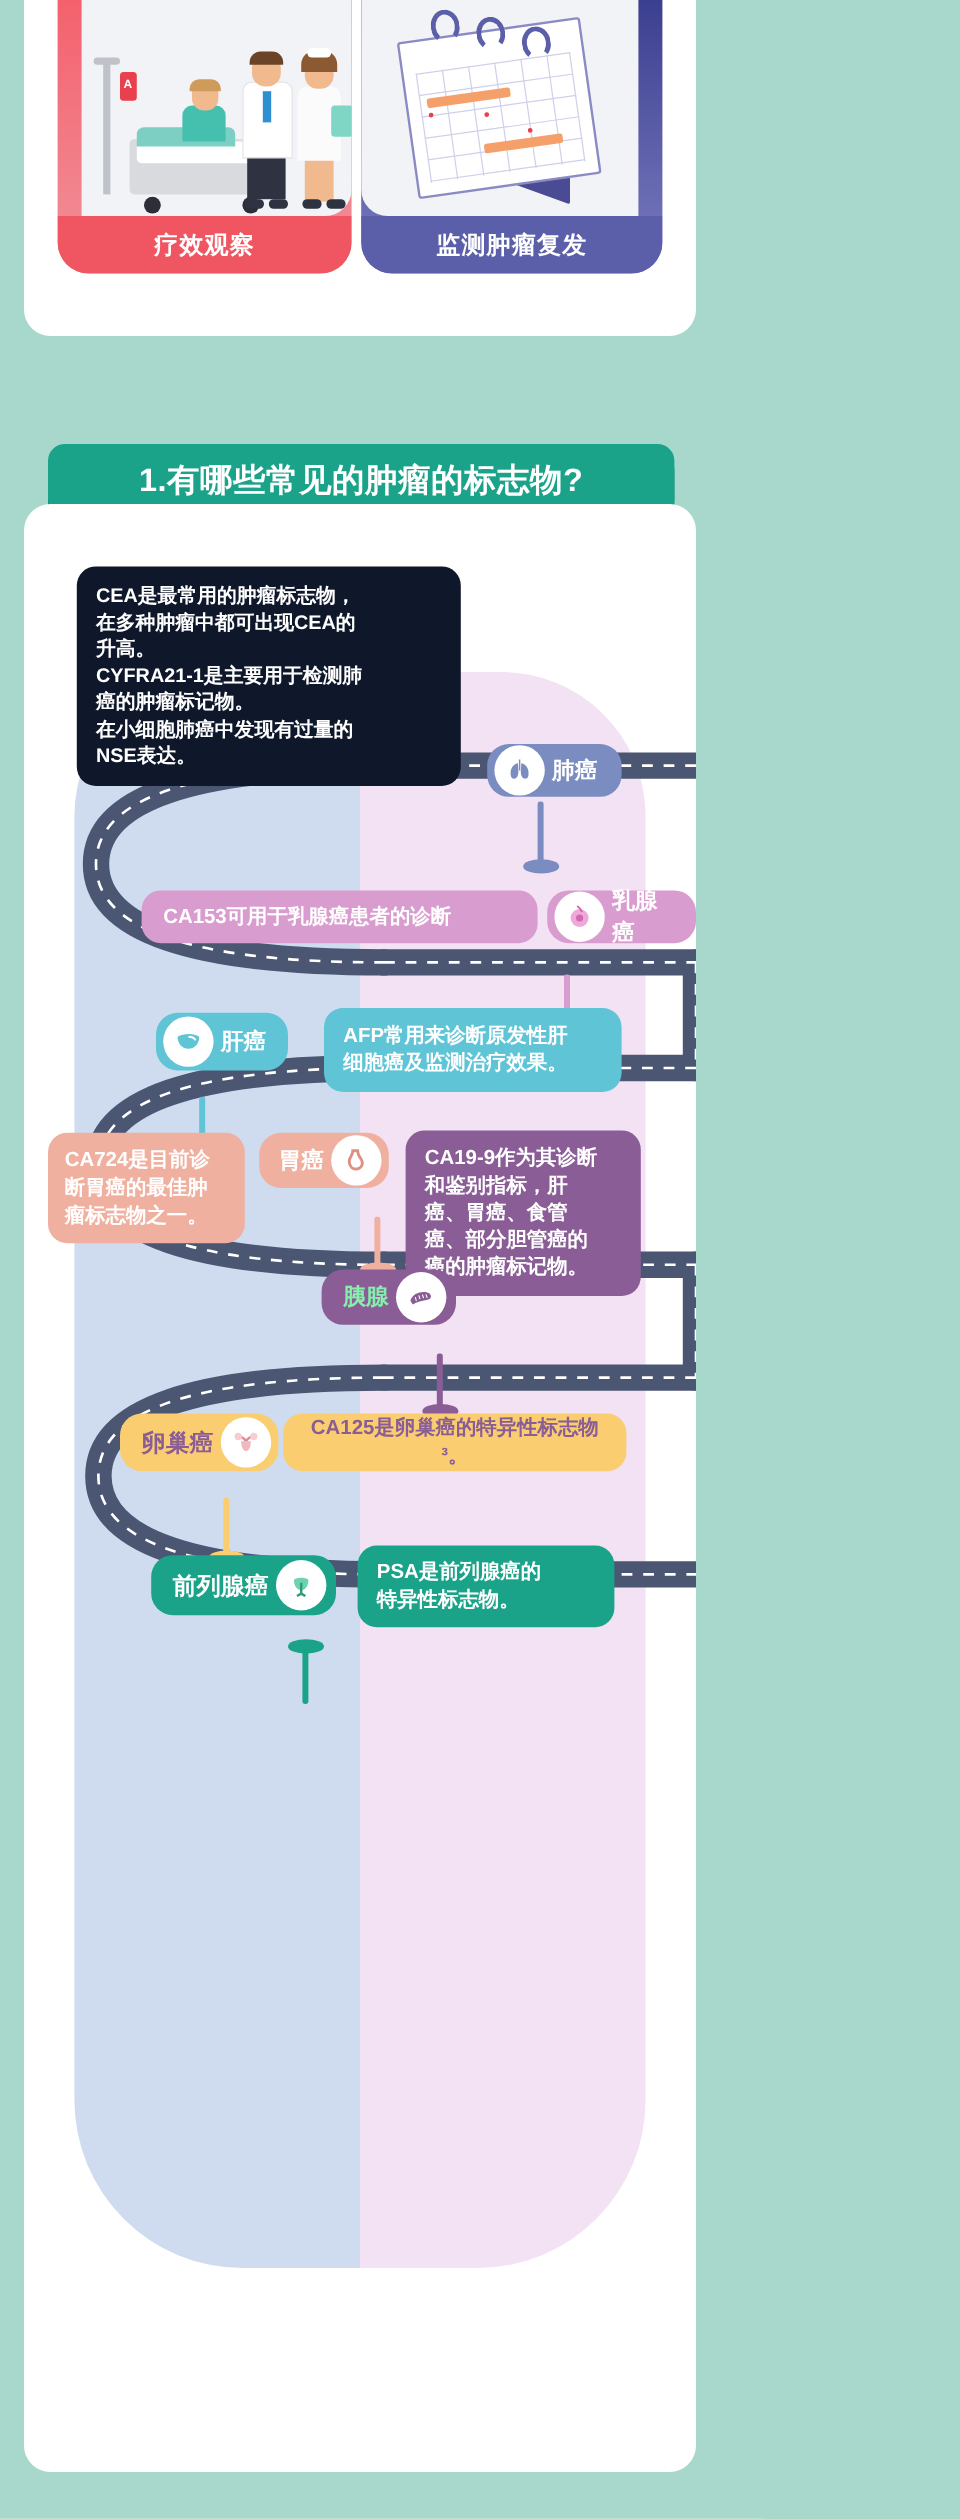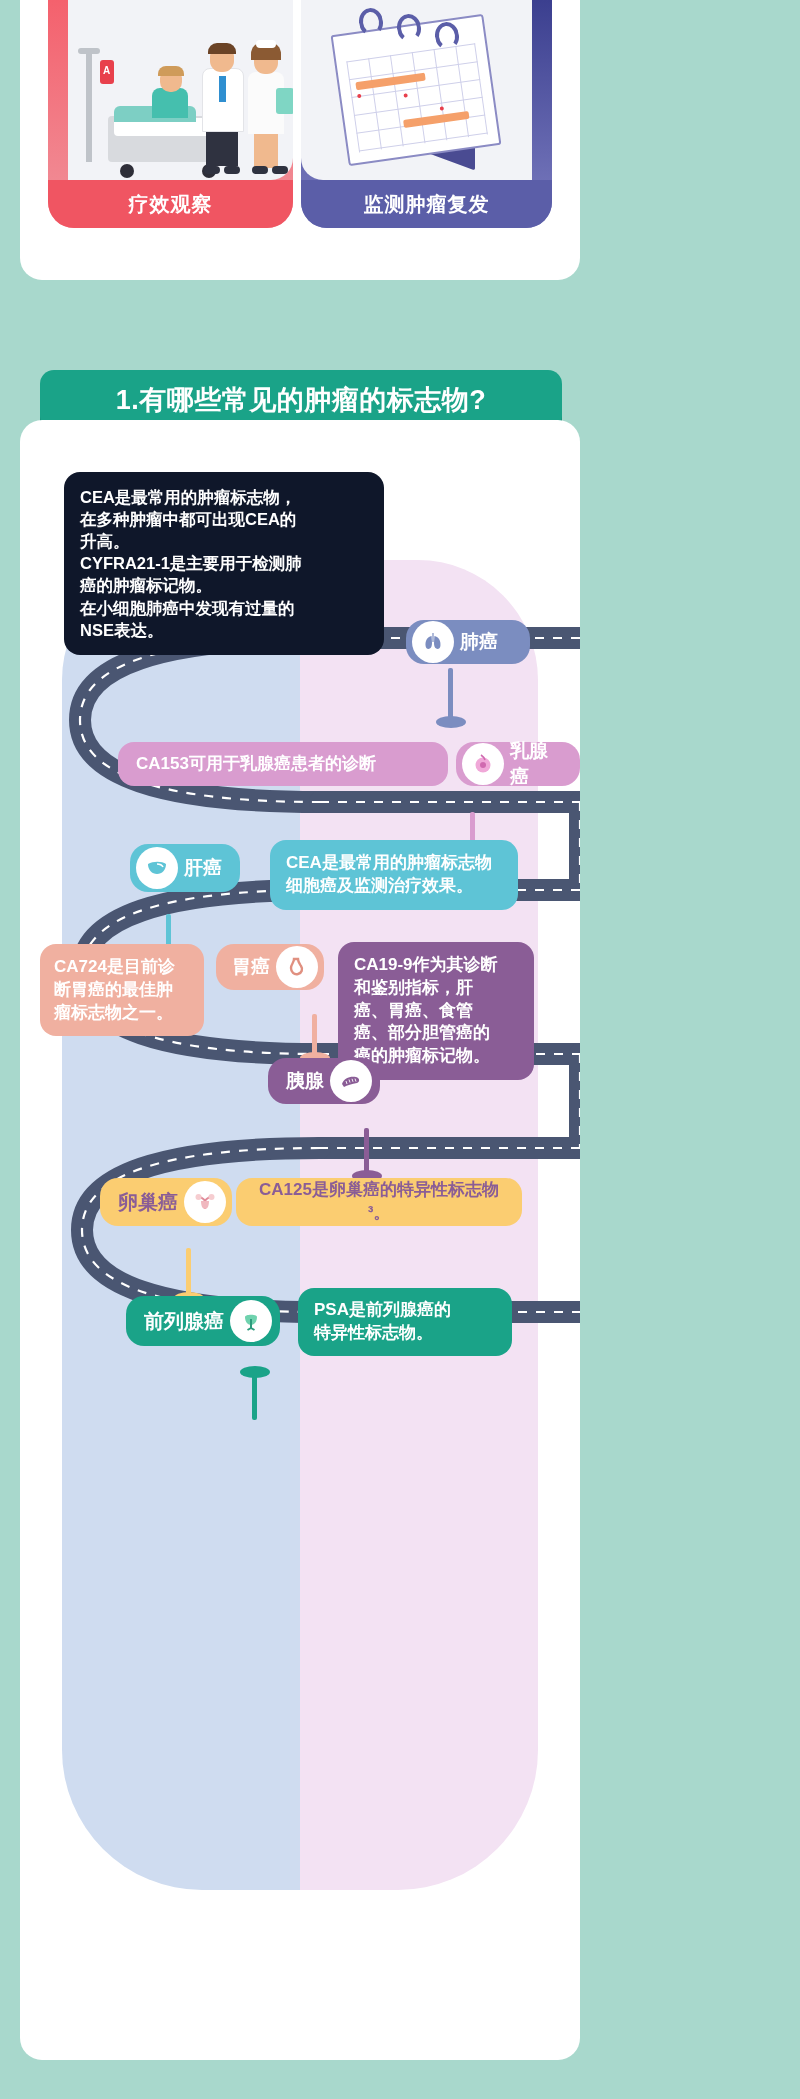--- a/index.html
+++ b/index.html
@@ -238,21 +238,21 @@
       <div>在多种肿瘤中都可出现CEA的</div>
       <div>升高。</div>
       <div>CYFRA21-1是主要用于检测肺</div>
       <div>癌的肿瘤标记物。</div>
       <div>在小细胞肺癌中发现有过量的</div>
       <div>NSE表达。</div>
     </div>
 
     <div class="stem" style="left:428px;top:248px;height:54px;background:#7b8dc0;"></div>
     <div class="foot" style="left:416px;top:296px;background:#7b8dc0;"></div>
-    <div class="label" style="left:386px;top:200px;height:44px;padding:0 32px 0 6px;background:#7b8dc0;color:#fff;font-size:19px;">
+    <div class="label" style="left:386px;top:200px;height:44px;padding:0 20px 0 6px;background:#7b8dc0;color:#fff;font-size:19px;">
       <span class="icon-circle">
         <svg width="26" height="26" viewBox="0 0 26 26">
           <path d="M12.4 4 h1.2 v9 h-1.2z" fill="#7b8dc0"></path>
           <path d="M11.6 7 C7 8 5 12 5.6 17 C5.9 19.6 8 20.6 9.8 19.6 C11.4 18.7 12 16.5 12 14 z" fill="#7b8dc0"></path>
           <path d="M14.4 7 C19 8 21 12 20.4 17 C20.1 19.6 18 20.6 16.2 19.6 C14.6 18.7 14 16.5 14 14 z" fill="#7b8dc0"></path>
         </svg>
       </span>
       <span>肺癌</span>
     </div>
 
@@ -278,21 +278,21 @@
     <div class="label" style="left:110px;top:424px;height:48px;padding:0 18px 0 6px;background:#5ec4d6;color:#fff;font-size:19px;">
       <span class="icon-circle">
         <svg width="26" height="26" viewBox="0 0 26 26">
           <path d="M4 9 C9 6 18 6 22 9 C22 15 18 19 13 19 C8 19 4 15 4 9 z" fill="#5ec4d6"></path>
           <path d="M13 9 C16 9 18 10 19 12" stroke="#fff" stroke-width="1.6" fill="none"></path>
         </svg>
       </span>
       <span>肝癌</span>
     </div>
     <div class="txtbox" style="left:250px;top:420px;width:248px;padding:12px 16px;background:#5ec4d6;font-size:17px;">
-      <div>CEA是最常用的肿瘤标志物</div>
+      <div>AFP常用来诊断原发性肝</div>
       <div>细胞癌及监测治疗效果。</div>
     </div>
 
     <div class="stem" style="left:292px;top:594px;height:46px;background:#f0b0a0;"></div>
     <div class="foot" style="left:280px;top:632px;background:#f0b0a0;"></div>
     <div class="txtbox" style="left:20px;top:524px;width:164px;padding:12px 14px;background:#f0b0a0;font-size:17px;">
       <div>CA724是目前诊</div>
       <div>断胃癌的最佳肿</div>
       <div>瘤标志物之一。</div>
     </div>
@@ -307,21 +307,21 @@
 
     <div class="stem" style="left:344px;top:708px;height:48px;background:#8a5d96;"></div>
     <div class="foot" style="left:332px;top:750px;background:#8a5d96;"></div>
     <div class="txtbox" style="left:318px;top:522px;width:196px;padding:12px 16px;background:#8a5d96;font-size:17px;">
       <div>CA19-9作为其诊断</div>
       <div>和鉴别指标，肝</div>
       <div>癌、胃癌、食管</div>
       <div>癌、部分胆管癌的</div>
       <div>癌的肿瘤标记物。</div>
     </div>
-    <div class="label" style="left:248px;top:638px;height:46px;padding:0 8px 0 18px;background:#8a5d96;color:#ffffff;font-size:19px;">
+    <div class="label" style="left:248px;top:638px;height:46px;padding:0 8px 0 18px;background:#8a5d96;color:#86efac;font-size:19px;">
       <span>胰腺</span>
       <span class="icon-circle">
         <svg width="26" height="26" viewBox="0 0 26 26">
           <path d="M4 16 C6 10 12 8 18 9 C22 10 22 14 19 15 C14 16 9 17 6 19z" fill="#8a5d96"></path>
           <g stroke="#fff" stroke-width="0.9">
             <path d="M8 13 l1 3"></path>
               <path d="M11 11.5 l1 3"></path>
               <path d="M14 10.8 l1 3"></path>
               <path d="M17 10.6 l1 3"></path>
           </g>

